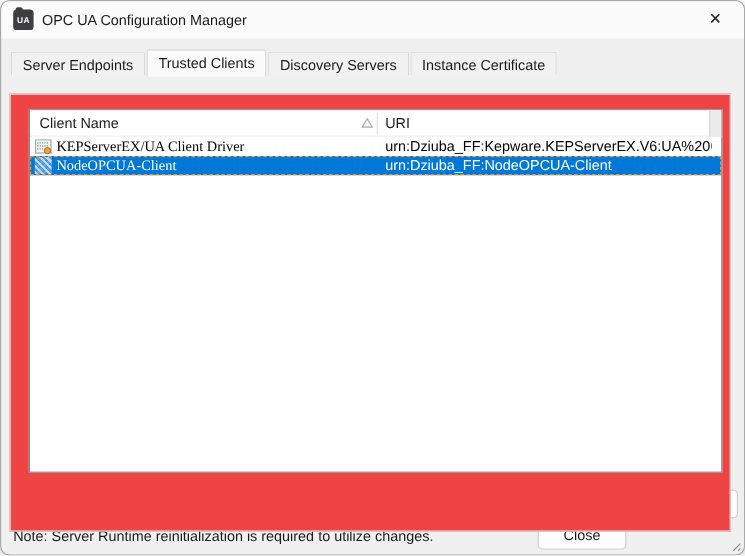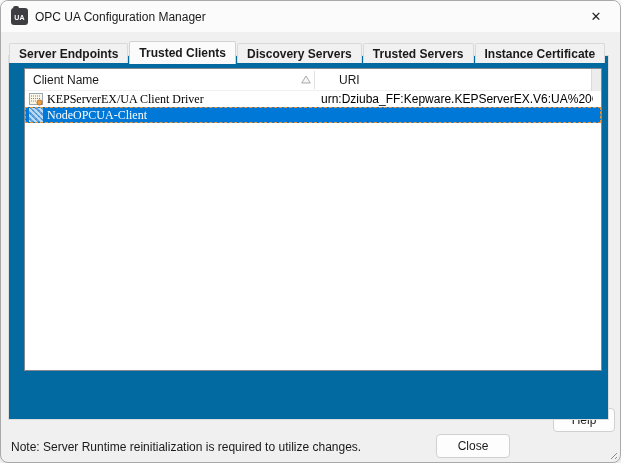--- a/index.html
+++ b/index.html
@@ -25,39 +25,39 @@
     position:absolute; right:6px; top:0; width:36px; height:30px;
     display:flex; align-items:center; justify-content:center;
     font-size:13px; color:#222; cursor:pointer;
   }
   
   .tabstrip { position:absolute; left:8px; top:39px; height:23px; display:flex; align-items:flex-end; z-index:3; }
   .tab {
     height:20px; padding:0 9px; margin-right:1px;
     background:#F1F1F1; border:1px solid #D9D9D9; border-bottom:none;
     border-radius:2px 2px 0 0; font-size:12px; color:#1A1A1A;
-    display:flex; align-items:center; cursor:pointer; position:relative;font-weight:bold;
+    display:flex; align-items:center; cursor:pointer; position:relative;
   }
   .tab.active {
     height:23px; background:#FBFBFB; border-color:#D2D2D2;
     margin-bottom:-1px; padding-bottom:1px; z-index:4;margin-top:44px;
   }
   
   .tabpage {
-    position:absolute; left:7px; top:54px; width:601px; height:365px;
-    background:#0369a1; border:1px solid #DCDCDC; z-index:1;
+    position:absolute; left:7px; top:77px; width:601px; height:365px;
+    background:#ef4444; border:1px solid #DCDCDC; z-index:1;
   }
   
   .listview {
     position:absolute; left:15px; top:12px; width:578px; height:303px;
     background:#FFFFFF; border:1px solid #828790; font-size:12px;
   }
   .lv-header { position:relative; height:22px; background:#FFFFFF; border-bottom:1px solid #F0F0F0; }
   .lv-col-name { position:absolute; left:8px; top:4px; color:#1A1A1A; }
-  .lv-col-uri  { position:absolute; left:296px; top:4px; color:#1A1A1A;margin-left:18px; }
+  .lv-col-uri  { position:absolute; left:296px; top:4px; color:#1A1A1A; }
   .lv-sort { position:absolute; left:276px; top:6px; }
   .lv-divider { position:absolute; top:2px; width:1px; height:18px; background:#E2E2E2; }
   .lv-filler { position:absolute; right:0; top:0; width:10px; height:22px; background:#ECECEC; border-left:1px solid #DADADA; }
   .lv-row { position:relative; height:16px; display:flex; align-items:center; cursor:default; }
   .lv-row .cell-name { position:absolute; left:22px; top:1px; white-space:nowrap;font-family:Liberation Serif, serif; }
   .lv-row .cell-uri  { position:absolute; left:296px; top:1px; white-space:nowrap; overflow:hidden; max-width:272px; }
   .lv-row.selected { background:#0078D7; color:#FFFFFF; outline:1px dashed #E8953B; outline-offset:-1px; }
   .cert-icon { position:absolute; left:4px; top:2px; }
   .hatch-icon {
     position:absolute; left:4px; top:1px; width:14px; height:14px;
@@ -71,21 +71,21 @@
     border:1px solid #D0D0D0; border-radius:4px;
     font-size:12px; color:#1A1A1A; font-family:inherit;
     display:flex; align-items:center; justify-content:center; cursor:pointer;
   }
   .btn .mn { text-decoration:underline; }
   .btn-import { left:23px;  top:392px; width:80px; }
   .btn-export { left:115px; top:392px; width:80px; }
   .btn-remove { left:208px; top:392px; width:79px; }
   .btn-reject { left:297px; top:392px; width:75px; border:2px solid #0067C0; }
   .btn-viewcert { left:463px; top:392px; width:127px; }
-  .btn-close { left:435px; top:433px; width:74px; }
+  .btn-close { left:447px; top:433px; width:74px; }
   .btn-help  { left:552px; top:407px; width:62px; }
   
   .footer-note { position:absolute; left:10px; top:439px; font-size:12px; color:#1A1A1A; }
   .resize-grip { position:absolute; right:2px; bottom:2px; cursor:nwse-resize; }
 </style>
 </head>
 <body>
 
 <div class="window">
 
@@ -94,21 +94,20 @@
     <div class="title-text">OPC UA Configuration Manager</div>
     <div class="close-btn">
       <span>✕</span>
     </div>
   </div>
 
   <div class="tabstrip">
     <div class="tab">Server Endpoints</div>
     <div class="tab active">Trusted Clients</div>
     <div class="tab">Discovery Servers</div>
-    <div class="tab">Trusted Servers</div>
     <div class="tab">Instance Certificate</div>
   </div>
 
   <div class="tabpage">
 
     <div class="listview">
       <div class="lv-header">
         <span class="lv-col-name">Client Name</span>
         <svg class="lv-sort" width="10" height="9">
           <polygon points="5,1 9.3,8 0.7,8" fill="#F6F6F6" stroke="#A9A9A9" stroke-width="1"></polygon>
@@ -127,20 +126,21 @@
           <line x1="2" y1="8" x2="8" y2="8" stroke="#5B8DC8" stroke-width="1" stroke-dasharray="1,1"></line>
           <circle cx="10.5" cy="9.5" r="2.6" fill="#E8A33D" stroke="#C05A1E" stroke-width="0.8"></circle>
         </svg>
         <span class="cell-name">KEPServerEX/UA Client Driver</span>
         <span class="cell-uri">urn:Dziuba_FF:Kepware.KEPServerEX.V6:UA%20Clien...</span>
       </div>
 
       <div class="lv-row selected">
         <div class="hatch-icon"></div>
         <span class="cell-name">NodeOPCUA-Client</span>
+        <span class="cell-uri">urn:Dziuba_FF:NodeOPCUA-Client</span>
       </div>
     </div>
   </div>
 
   <button class="btn btn-import">
     <span class="mn">I</span>
       <span>mport...</span>
   </button>
   <button class="btn btn-export">
     <span class="mn">E</span>

